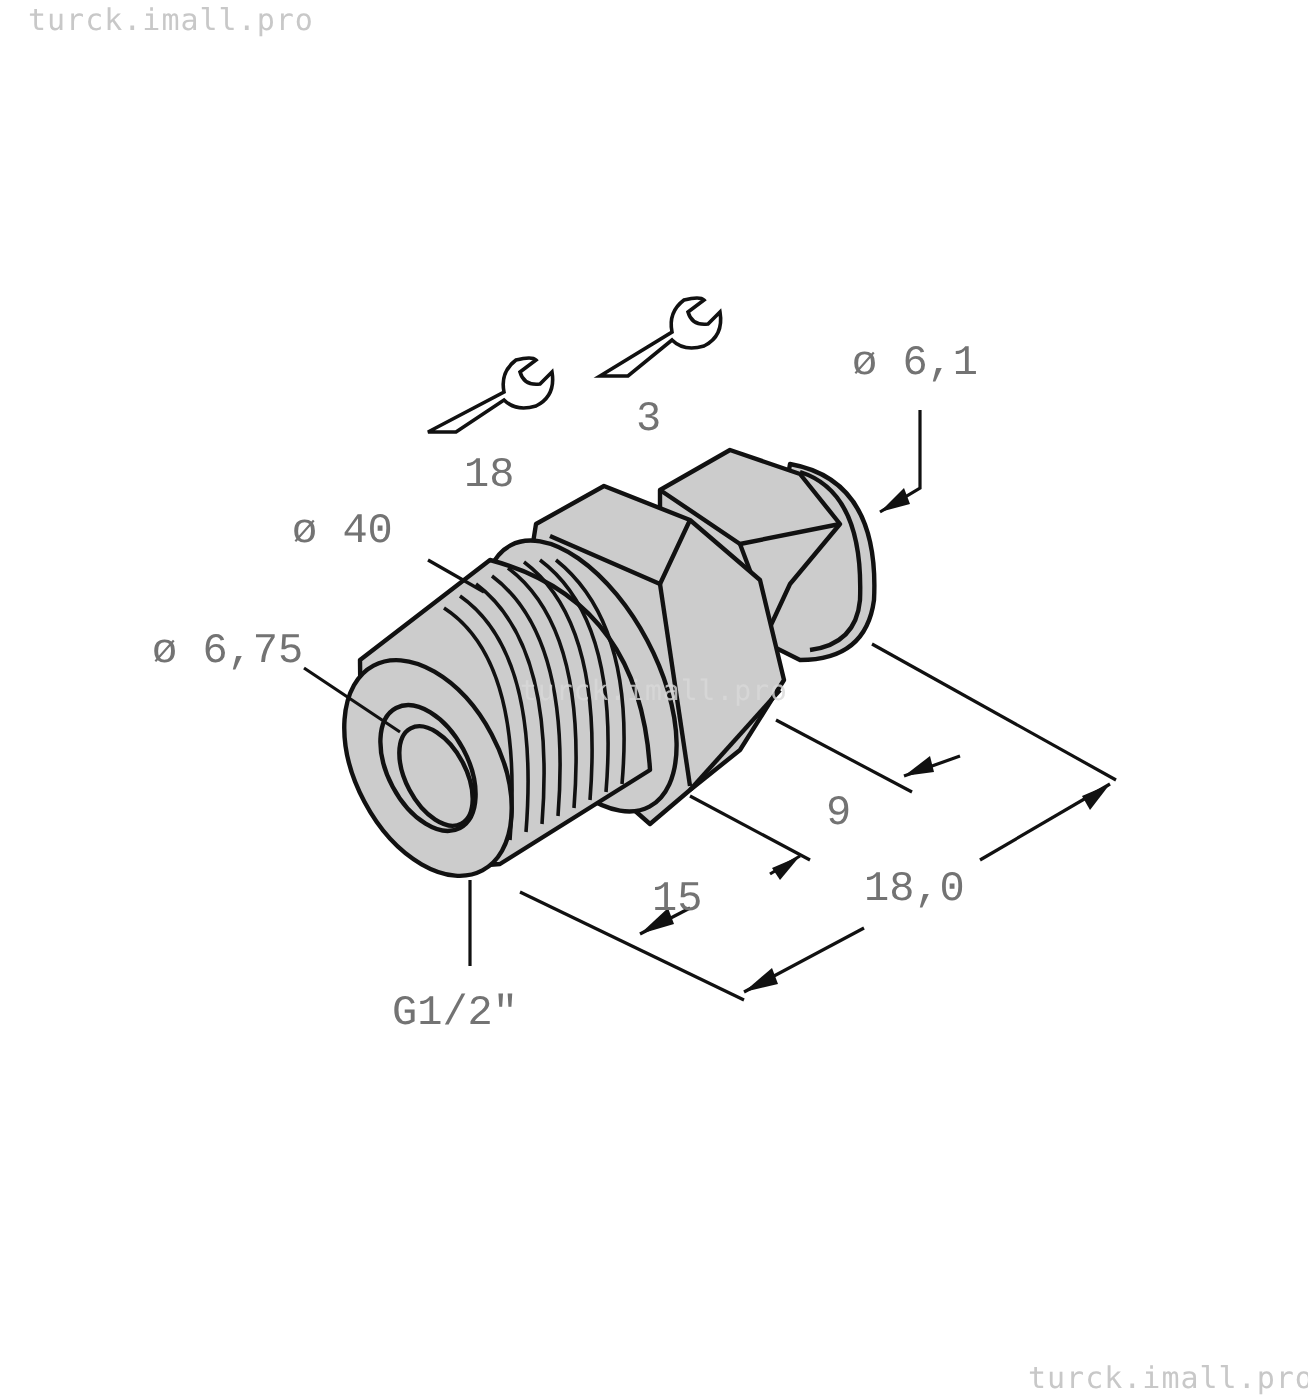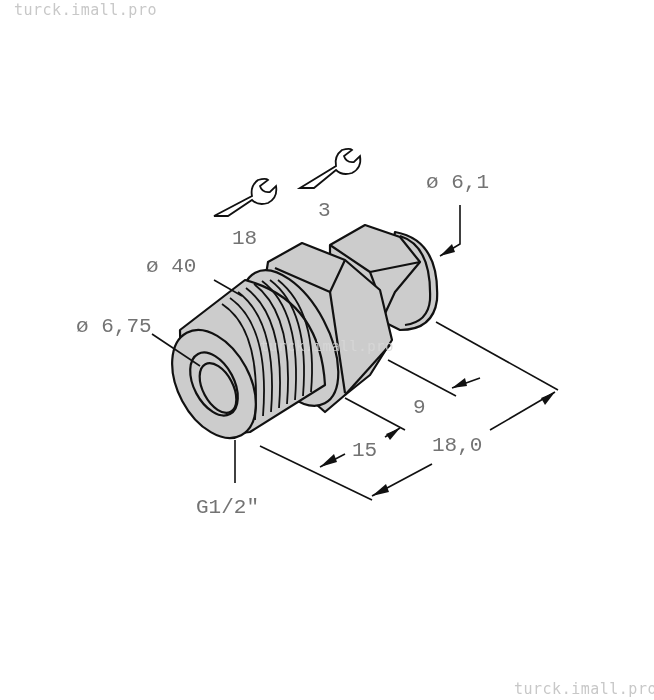--- a/index.html
+++ b/index.html
@@ -116,15 +116,15 @@
 </svg>
 
 <div class="watermark wm-center">turck.imall.pro</div>
 
 <div class="dim-label" style="left:232px; top:228px;">18</div>
 <div class="dim-label" style="left:318px; top:200px;">3</div>
 <div class="dim-label" style="left:426px; top:172px;">ø 6,1</div>
 <div class="dim-label" style="left:146px; top:256px;">ø 40</div>
 <div class="dim-label" style="left:60px; top:316px;margin-left:16px;">ø 6,75</div>
 <div class="dim-label" style="left:413px; top:397px;">9</div>
-<div class="dim-label" style="left:352px; top:440px;text-align:right;">15</div>
+<div class="dim-label" style="left:326px; top:440px;text-align:right;">15</div>
 <div class="dim-label" style="left:432px; top:435px;">18,0</div>
 <div class="dim-label" style="left:196px; top:497px;">G1/2"</div>
 
 </body></html>

